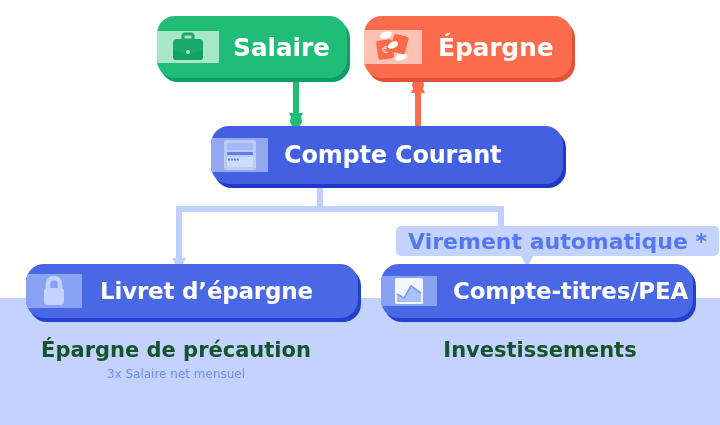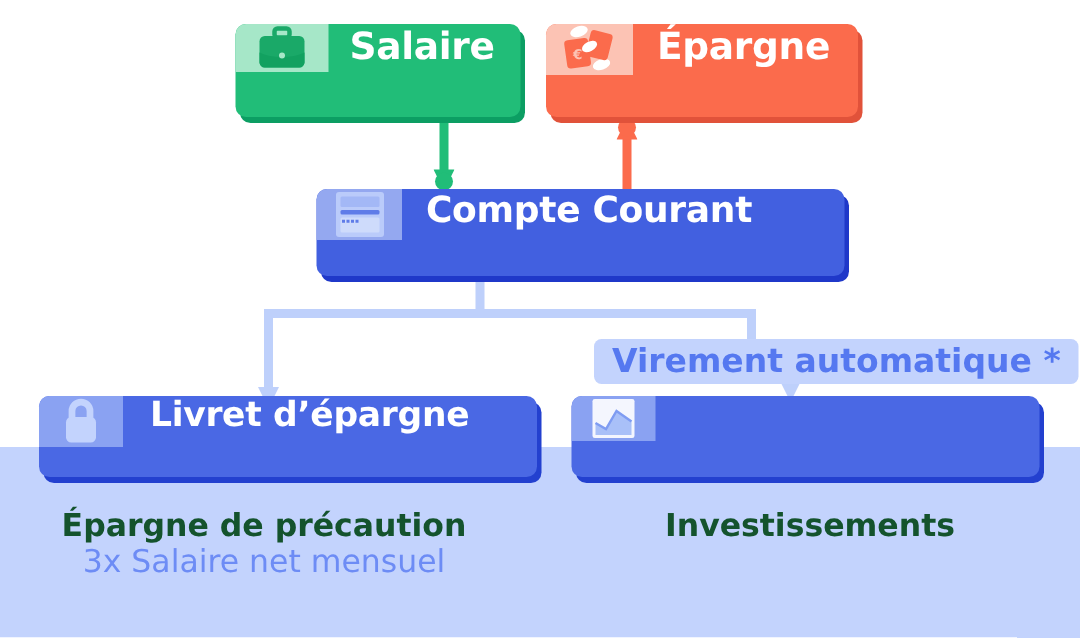--- a/index.html
+++ b/index.html
@@ -24,22 +24,22 @@
     top: 298px;
     width: 720px;
     height: 127px;
     background: #c3d3fd;
   }
 
   
   .node {
     position: absolute;
     display: flex;
-    align-items: flex-start;
-    border-radius: 7px;
+    align-items: center;
+    border-radius: 18px;
     overflow: hidden;
     z-index: 5;
   }
   .node .icon-pane {
     flex: 0 0 auto;
     display: flex;
     align-items: center;
     justify-content: center;
   }
   .node .label {
@@ -124,21 +124,21 @@
   #caption-right { left: 380px; top: 337px; width: 320px; text-align: center; }
   .caption-title {
     color: #14532d;
     font-size: 21px;
     font-weight: bold;
     line-height: 26px;
     white-space: nowrap;
   }
   .caption-sub {
     color: #6d8cf5;
-    font-size: 21px;
+    font-size: 12px;
     font-weight: normal;
     line-height: 22px;
     white-space: nowrap;
   }
 </style>
 </head>
 <body>
 
 <div id="canvas">
 
@@ -230,20 +230,21 @@
   </div>
 
   <div class="node" id="node-pea">
     <div class="icon-pane">
       <svg width="32" height="30" viewBox="0 0 32 30">
         <rect x="2" y="2" width="28" height="26" rx="1.5" fill="#ffffff" opacity="0.9"></rect>
         <path d="M4 26 L4 18 L11 22 L18 10 L28 17 L28 26 Z" fill="#a9c0f8"></path>
         <path d="M4 18 L11 22 L18 10 L28 17" fill="none" stroke="#7f9cf2" stroke-width="1.6"></path>
       </svg>
     </div>
+    <div class="label">Compte-titres/PEA</div>
   </div>
 
   <div class="caption-block" id="caption-left">
     <div class="caption-title">Épargne de précaution</div>
     <div class="caption-sub">3x Salaire net mensuel</div>
   </div>
 
   <div class="caption-block" id="caption-right">
     <div class="caption-title">Investissements</div>
     <div class="caption-sub"></div>

